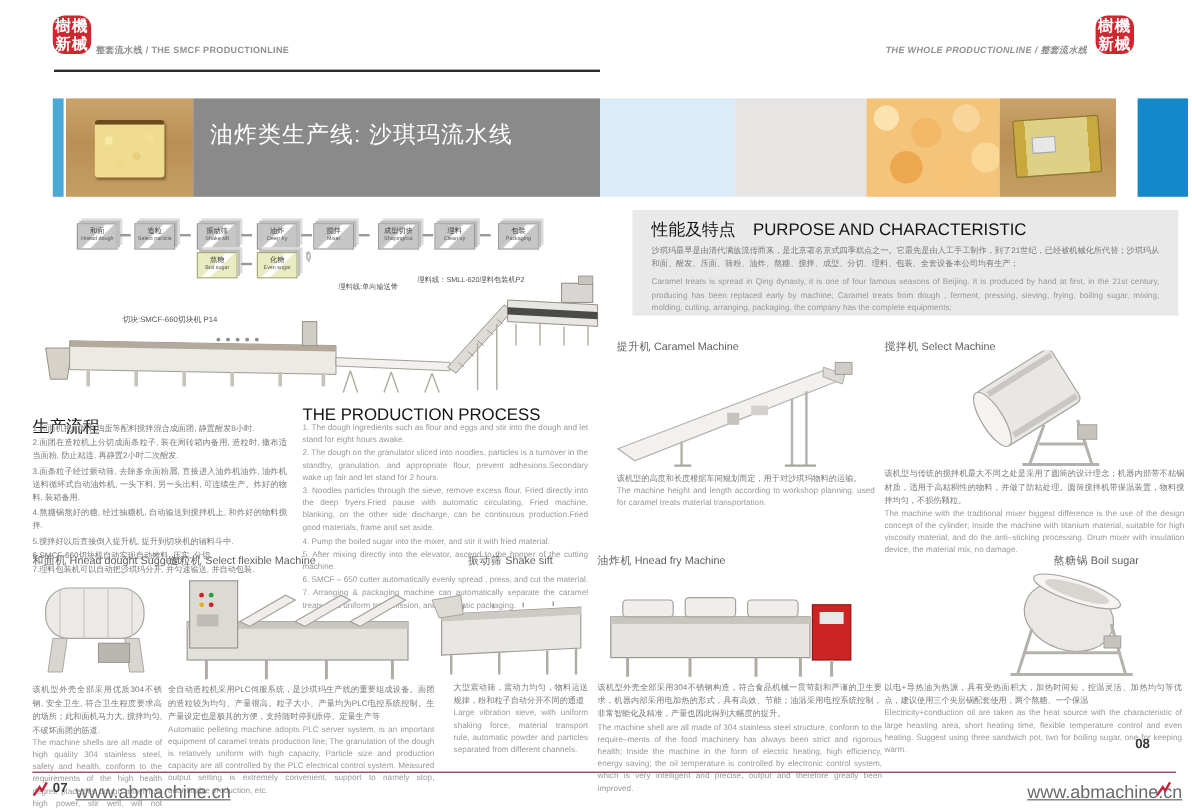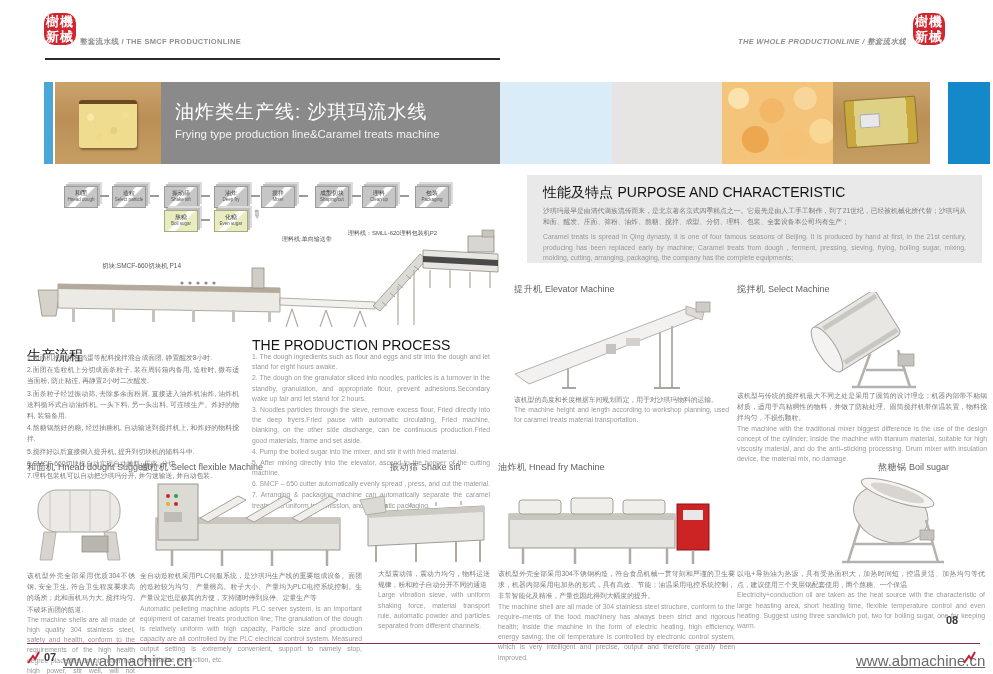--- a/index.html
+++ b/index.html
@@ -64,21 +64,20 @@
 <div class="abs tagline" style="right:87px;top:37px;font-style:italic;">THE WHOLE PRODUCTIONLINE / 整套流水线</div>
 <div class="abs seal" style="left:913px;top:13px;">樹機新械</div>
 
 <div class="abs" style="left:45px;top:58px;width:455px;height:2px;background:#2b2b2b;"></div>
 <div class="banner-seg" style="left:44px;width:9px;background:#4aa7d6;"></div>
 <div class="banner-seg photo-wood" style="left:55px;width:106px;">
   <div class="treat"></div>
 </div>
 <div class="banner-seg" style="left:161px;width:339px;background:#8a8a8a;padding:17px 0 0 14px;box-sizing:border-box;">
   <div class="banner-title-zh">油炸类生产线: 沙琪玛流水线</div>
-  <div class="banner-title-en">Frying type production line&amp;Caramel treats machine</div>
 </div>
 <div class="banner-seg" style="left:500px;width:112px;background:#d9ecf7;"></div>
 <div class="banner-seg" style="left:612px;width:110px;background:#e6e5e3;"></div>
 <div class="banner-seg closeup" style="left:722px;width:111px;"></div>
 <div class="banner-seg photo-wood" style="left:833px;width:97px;">
   <div class="package">
       <div class="lbl"></div>
     </div>
 </div>
 <div class="banner-seg" style="left:948px;width:42px;background:#1488c8;"></div>
@@ -186,29 +185,29 @@
   <p class="proc-line">3. Noodles particles through the sieve, remove excess flour, Fried directly into the deep fryers.Fried pause with automatic circulating, Fried machine, blanking, on the other side discharge, can be continuous production.Fried good materials, frame and set aside.</p>
   <p class="proc-line">4. Pump the boiled sugar into the mixer, and stir it with fried material.</p>
   <p class="proc-line">5. After mixing directly into the elevator, ascend to the hopper of the cutting machine.</p>
   <p class="proc-line">6. SMCF – 650 cutter automatically evenly spread , press, and cut the material.</p>
   <p class="proc-line">7. Arranging &amp; packaging machine can automatically separate the caramel treats, and uniform transmission, and automatic packaging.</p>
 </div>
 
 <div class="abs purpose-panel" style="left:527px;top:175px;width:455px;height:88px;padding:8px 16px;box-sizing:border-box;">
   <div>
     <span class="sec-head">性能及特点</span>
-    <span class="sec-head" style="">PURPOSE AND CHARACTERISTIC</span>
+    <span class="sec-head" style="margin-left:10px;">PURPOSE AND CHARACTERISTIC</span>
   </div>
   <div class="zh-body" style="margin-top:3px;">沙琪玛最早是由清代满族流传而来，是北京著名京式四季糕点之一。它最先是由人工手工制作，到了21世纪，已经被机械化所代替；沙琪玛从和面、醒发、压面、筛粉、油炸、熬糖、搅拌、成型、分切、理料、包装、全套设备本公司均有生产；</div>
   <div class="en-body" style="margin-top:5px;">Caramel treats is spread in Qing dynasty, it is one of four famous seasons of Beijing. It is produced by hand at first, in the 21st century, producing has been replaced early by machine; Caramel treats from dough , ferment, pressing, sieving, frying, boiling sugar, mixing, molding, cutting, arranging, packaging, the company has the complete equipments;</div>
 </div>
 
 <div class="abs machine-label" style="left:514px;top:283px;">
   <span class="zh">提升机</span>
-  <span>Elevator Machine</span>
+  <span>Caramel Machine</span>
 </div>
 <svg class="abs" style="left:510px;top:296px;" width="218" height="96" viewBox="0 0 218 96">
   <polygon points="5,78 178,12 192,20 19,88" fill="#f2f1ef" stroke="#b5b2ad" stroke-width="1"></polygon>
   <polygon points="176,10 194,16 192,24 176,18" fill="#dddbd7" stroke="#a9a6a0" stroke-width="0.8"></polygon>
   <rect x="186" y="6" width="14" height="10" fill="#cfccc7" stroke="#a09d97" stroke-width="0.8"></rect>
   <path d="M58,72 L58,92 M150,36 L150,92 M162,30 L162,92" stroke="#b5b2ad" stroke-width="2"></path>
   <path d="M52,92 L66,92 M144,92 L170,92" stroke="#a9a6a0" stroke-width="2"></path>
   <rect x="96" y="48" width="10" height="10" fill="#c6c3be"></rect>
   <rect x="116" y="42" width="14" height="8" fill="#d4d1cc"></rect>
 </svg>

